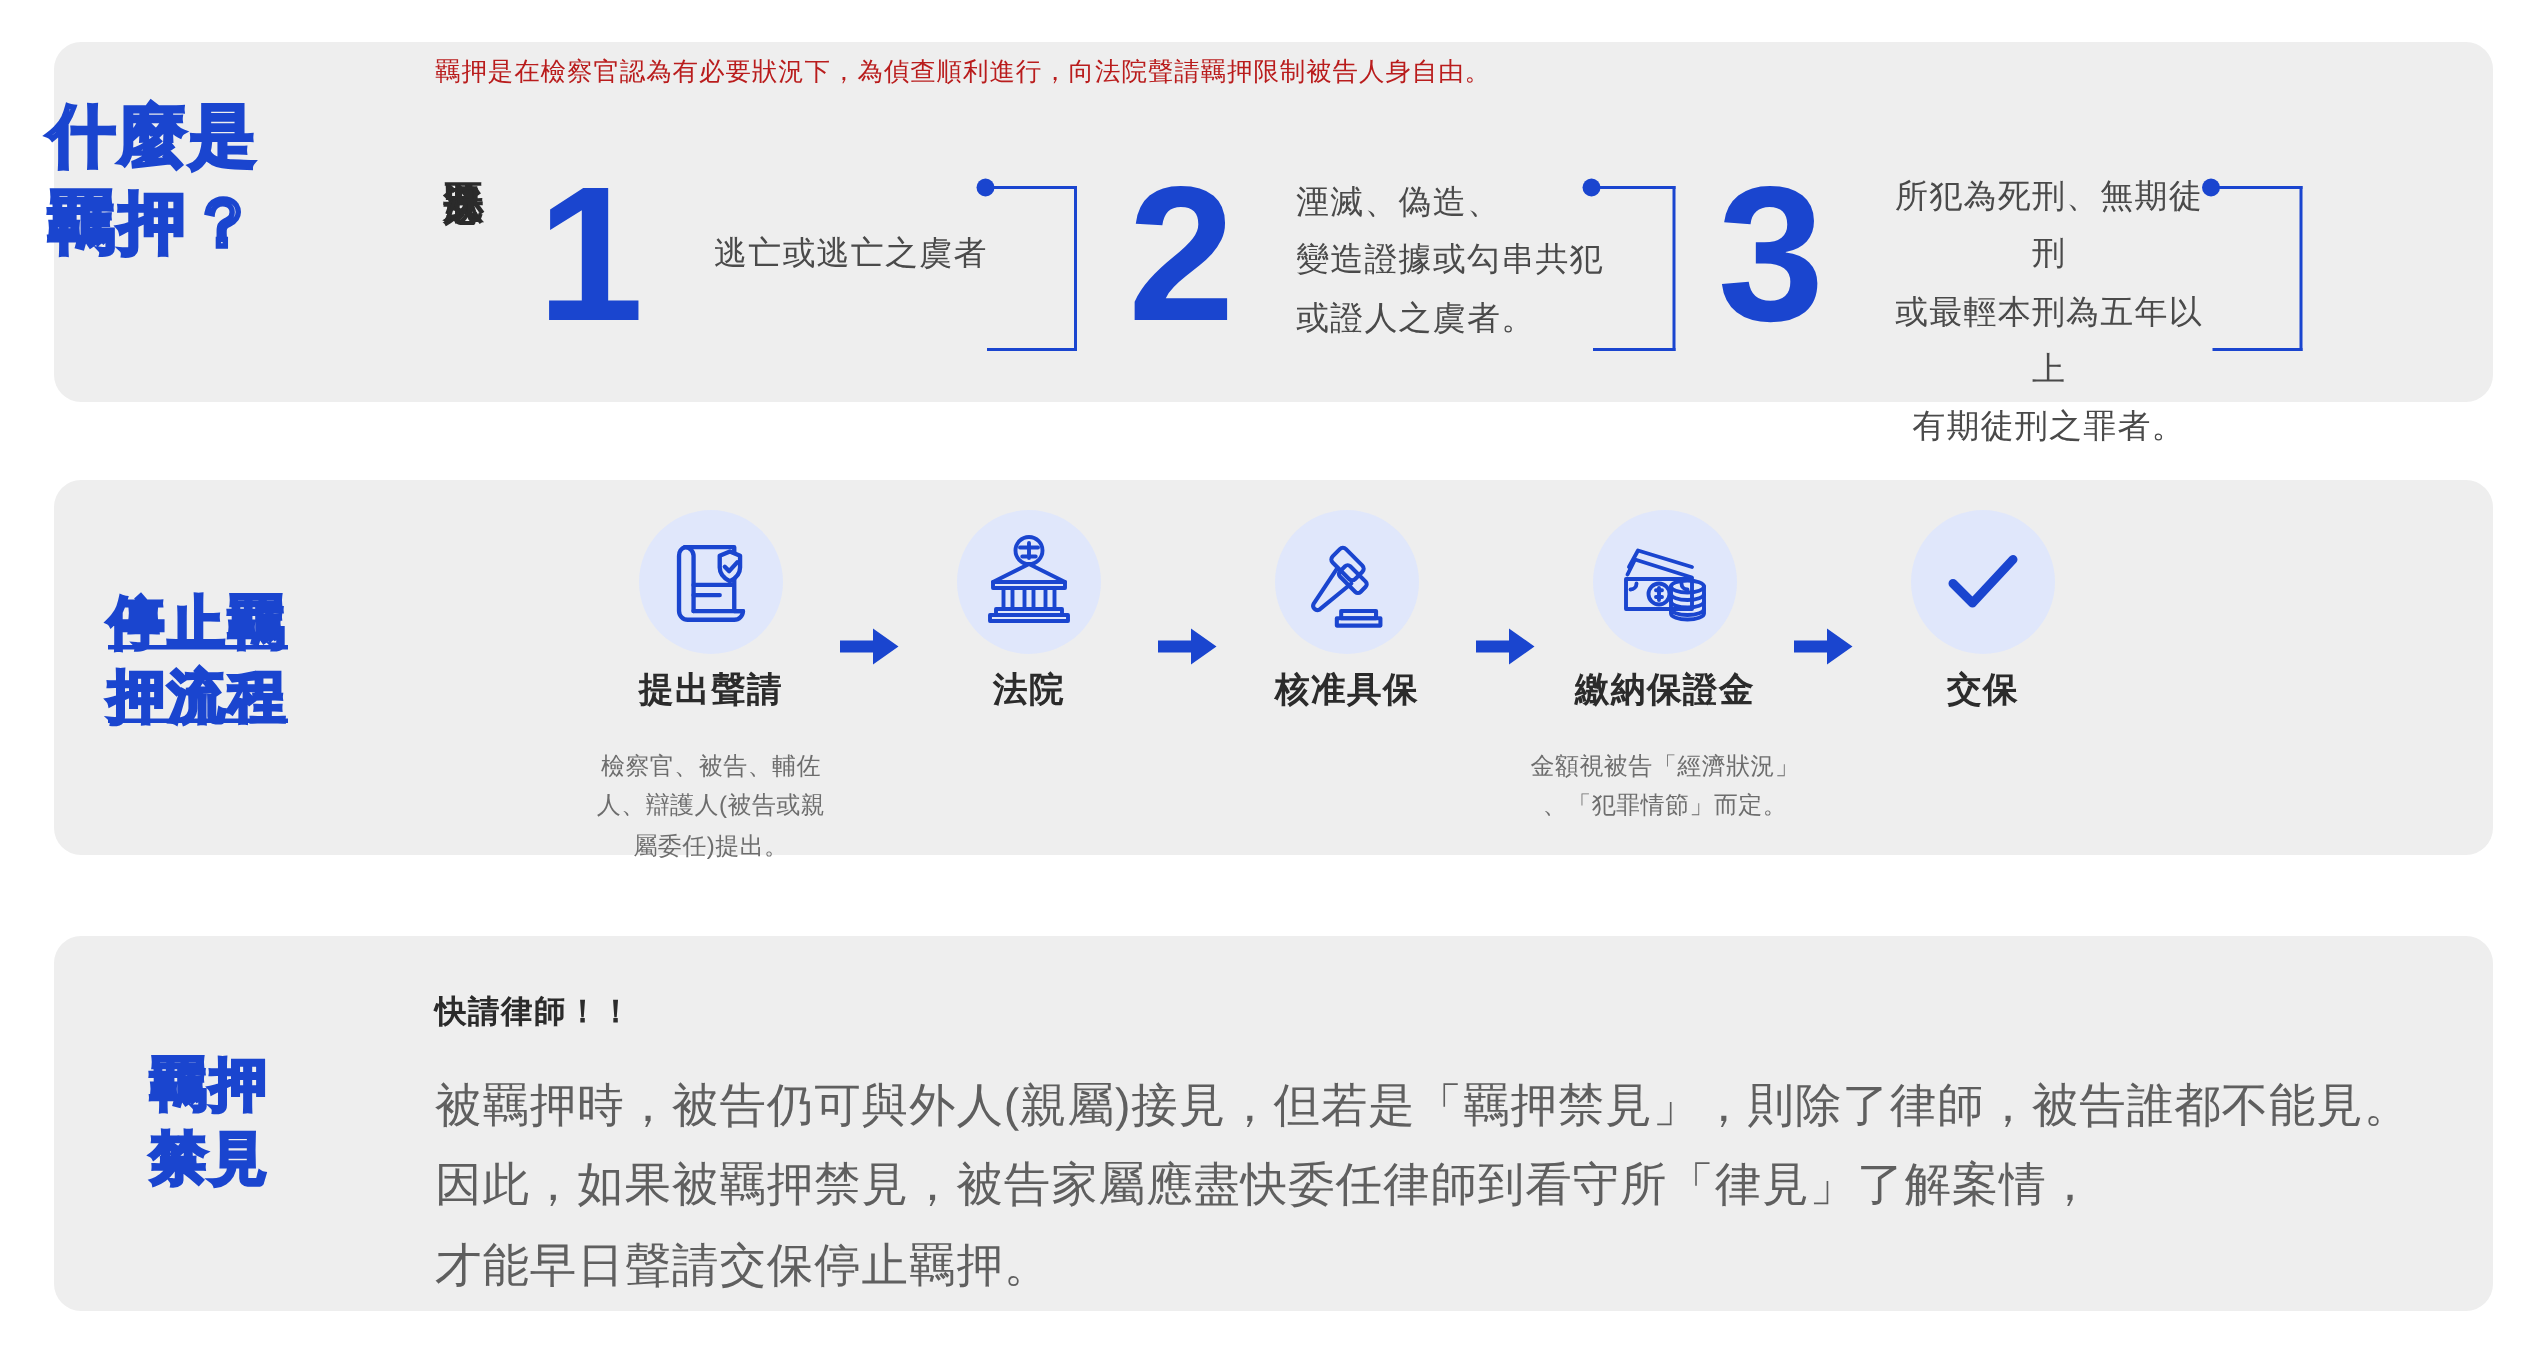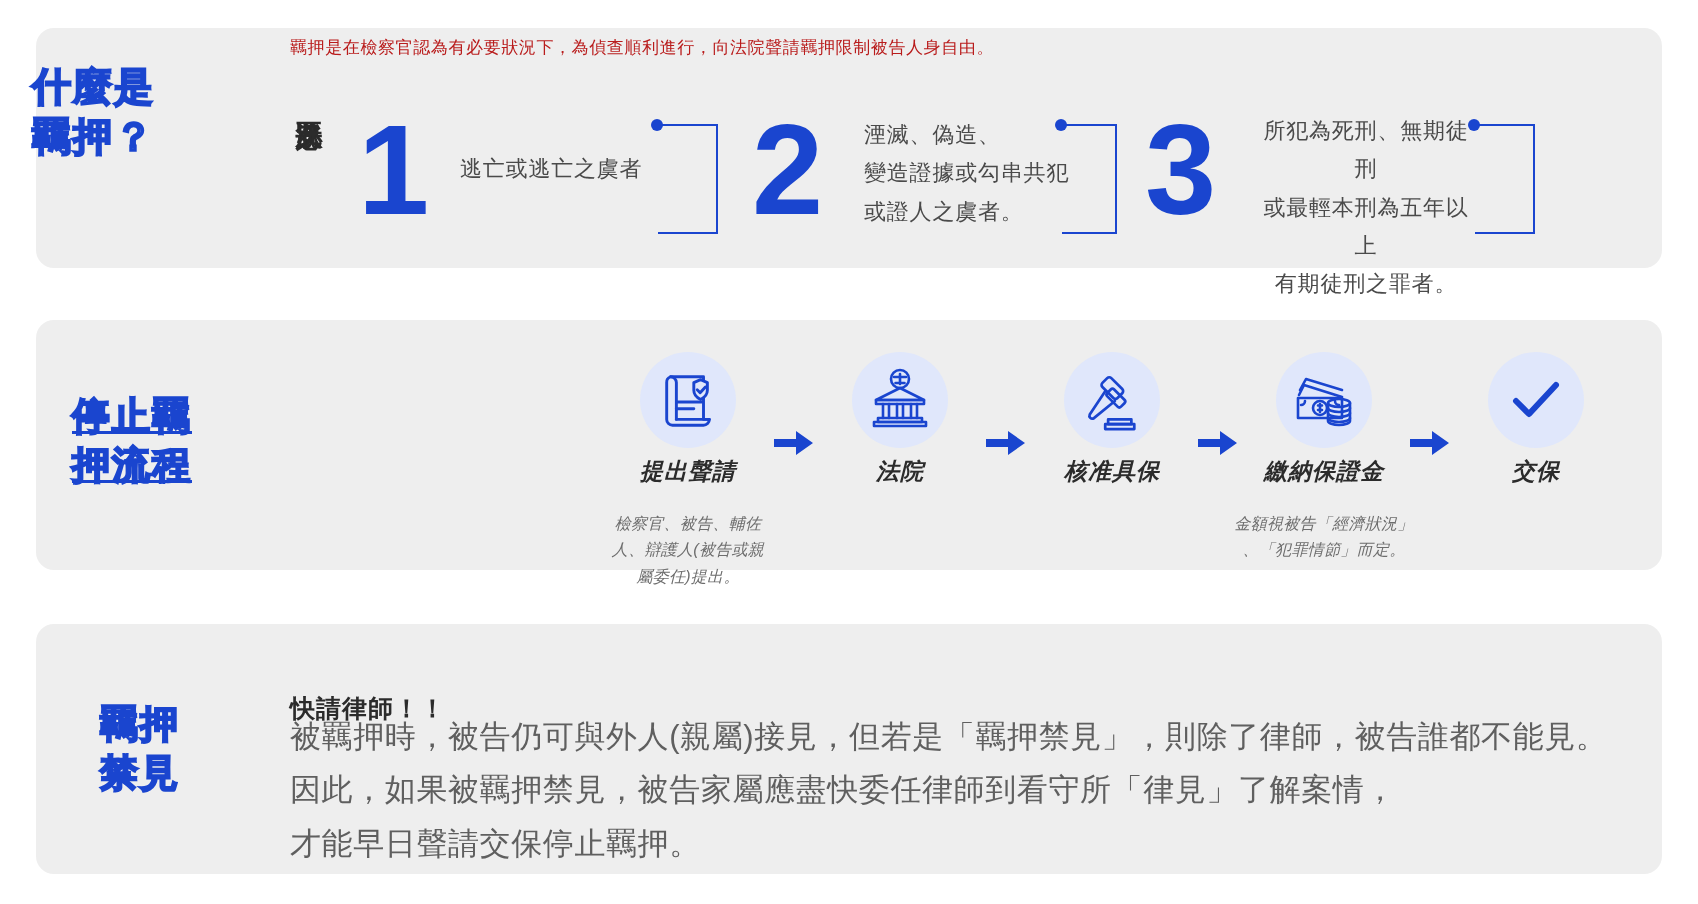--- a/index.html
+++ b/index.html
@@ -37,21 +37,21 @@
   }
 
   
   #card1 { left: 36px; top: 28px; width: 1626px; height: 240px; }
 
   #s1-title {
     position: absolute;
     left: 32px;
     top: 62px;
     width: 210px;
-    font-size: 39px;
+    font-size: 45px;
   }
 
   #s1-intro {
     position: absolute;
     left: 290px;
     top: 36px;
     font-size: 17px;
     color: #b91c1c;
     letter-spacing: 0.6px;
     white-space: nowrap;
@@ -109,21 +109,21 @@
     position: absolute;
     left: -7px;
     top: -7px;
     width: 12px;
     height: 12px;
     border-radius: 50%;
     background: #1a45cf;
   }
 
   #cond1 { left: 358px; width: 330px; }
-  #cond1 .txt  { left: 102px; top: 42px; }
+  #cond1 .txt  { left: 118px; top: 42px; }
   #cond1 .bracket { left: 300px; width: 60px; }
 
   #cond2 { left: 752px; width: 330px; }
   #cond2 .txt  { left: 112px; top: 8px; }
   #cond2 .bracket { left: 310px; width: 55px; }
 
   #cond3 { left: 1145px; width: 330px; }
   #cond3 .txt  { left: 112px; top: 4px; text-align: center; }
   #cond3 .bracket { left: 330px; width: 60px; }
 
@@ -135,28 +135,27 @@
     left: 72px;
     top: 392px;
     width: 180px;
     font-size: 38px;
     text-decoration: underline;
   }
 
   #flow {
     position: absolute;
     left: 390px;
-    top: 352px;
+    top: 340px;
     width: 1230px;
     height: 220px;
     display: flex;
     flex-direction: row;
     align-items: flex-start;
-    justify-content: flex-end;
-    font-style: italic;
+    justify-content: flex-start;
   }
   .step {
     width: 168px;
     display: flex;
     flex-direction: column;
     align-items: center;
     text-align: center;
   }
   .step .iconwrap {
     width: 96px;
@@ -203,22 +202,22 @@
     position: absolute;
     left: 100px;
     top: 700px;
     width: 130px;
     font-size: 38px;
   }
 
   #s3-head {
     position: absolute;
     left: 290px;
-    top: 692px;
-    font-size: 25px;
+    top: 660px;
+    font-size: 21px;
     font-weight: 700;
     color: #2b2b2b;
     letter-spacing: 1px;
     white-space: nowrap;
   }
   #s3-body {
     position: absolute;
     left: 290px;
     top: 710px;
     font-size: 31px;

